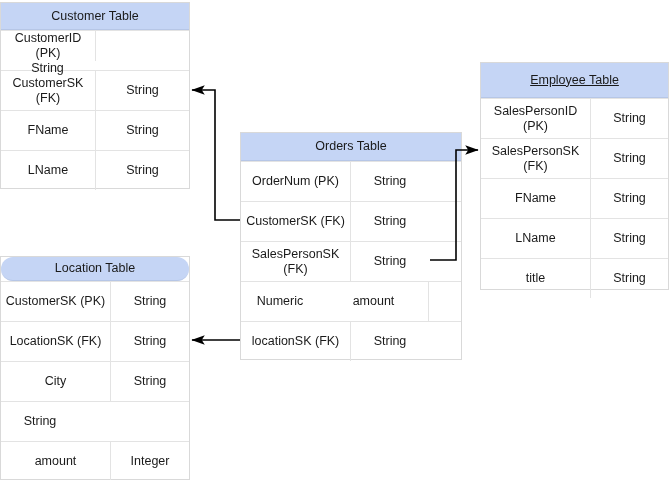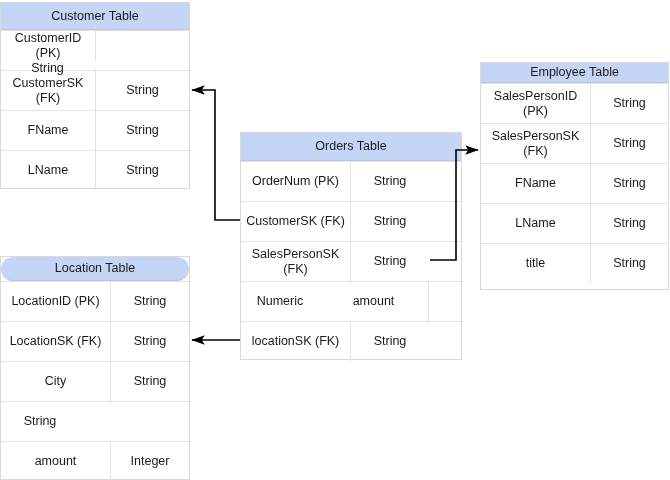--- a/index.html
+++ b/index.html
@@ -88,21 +88,21 @@
           <div class="er-cell type" style="width: 93px;">String</div>
         </div>
         <div class="er-row" style="height: 40px;">
           <div class="er-cell name" style="width: 95px;">LName</div>
           <div class="er-cell type" style="width: 93px;">String</div>
         </div>
       </div>
       <div class="er-table" style="left: 0px; top: 256px; width: 190px; height: 224px;">
         <div class="er-header" style="height: 24px; background: rgb(197, 213, 245); border-radius: 12px;">Location Table</div>
         <div class="er-row" style="height: 40px;">
-          <div class="er-cell name" style="width: 110px;">LocationID (PK)</div>
+          <div class="er-cell name" style="width: 110px;">CustomerSK (PK)</div>
           <div class="er-cell type" style="width: 78px;">String</div>
         </div>
         <div class="er-row" style="height: 40px;">
           <div class="er-cell name" style="width: 110px;">LocationSK (FK)</div>
           <div class="er-cell type" style="width: 78px;">String</div>
         </div>
         <div class="er-row" style="height: 40px;">
           <div class="er-cell name" style="width: 110px;">City</div>
           <div class="er-cell type" style="width: 78px;">String</div>
         </div>
@@ -132,21 +132,21 @@
         <div class="er-row" style="height: 40px;">
           <div class="er-cell type" style="width: 78px;">Numeric</div>
           <div class="er-cell name" style="width: 110px;">amount</div>
         </div>
         <div class="er-row" style="height: 40px;">
           <div class="er-cell name" style="width: 110px;">locationSK (FK)</div>
           <div class="er-cell type" style="width: 78px;">String</div>
         </div>
       </div>
       <div class="er-table" style="left: 480px; top: 62px; width: 189px; height: 228px;">
-        <div class="er-header" style="height: 20px; background: rgb(197, 213, 245);">Employee Table</div>
+        <div class="er-header" style="height: 35px; background: rgb(197, 213, 245); text-decoration: underline;">Employee Table</div>
         <div class="er-row" style="height: 40px;">
           <div class="er-cell name" style="width: 110px;">SalesPersonID (PK)</div>
           <div class="er-cell type" style="width: 77px;">String</div>
         </div>
         <div class="er-row" style="height: 40px;">
           <div class="er-cell name" style="width: 110px;">SalesPersonSK
 (FK)</div>
           <div class="er-cell type" style="width: 77px;">String</div>
         </div>
         <div class="er-row" style="height: 40px;">

